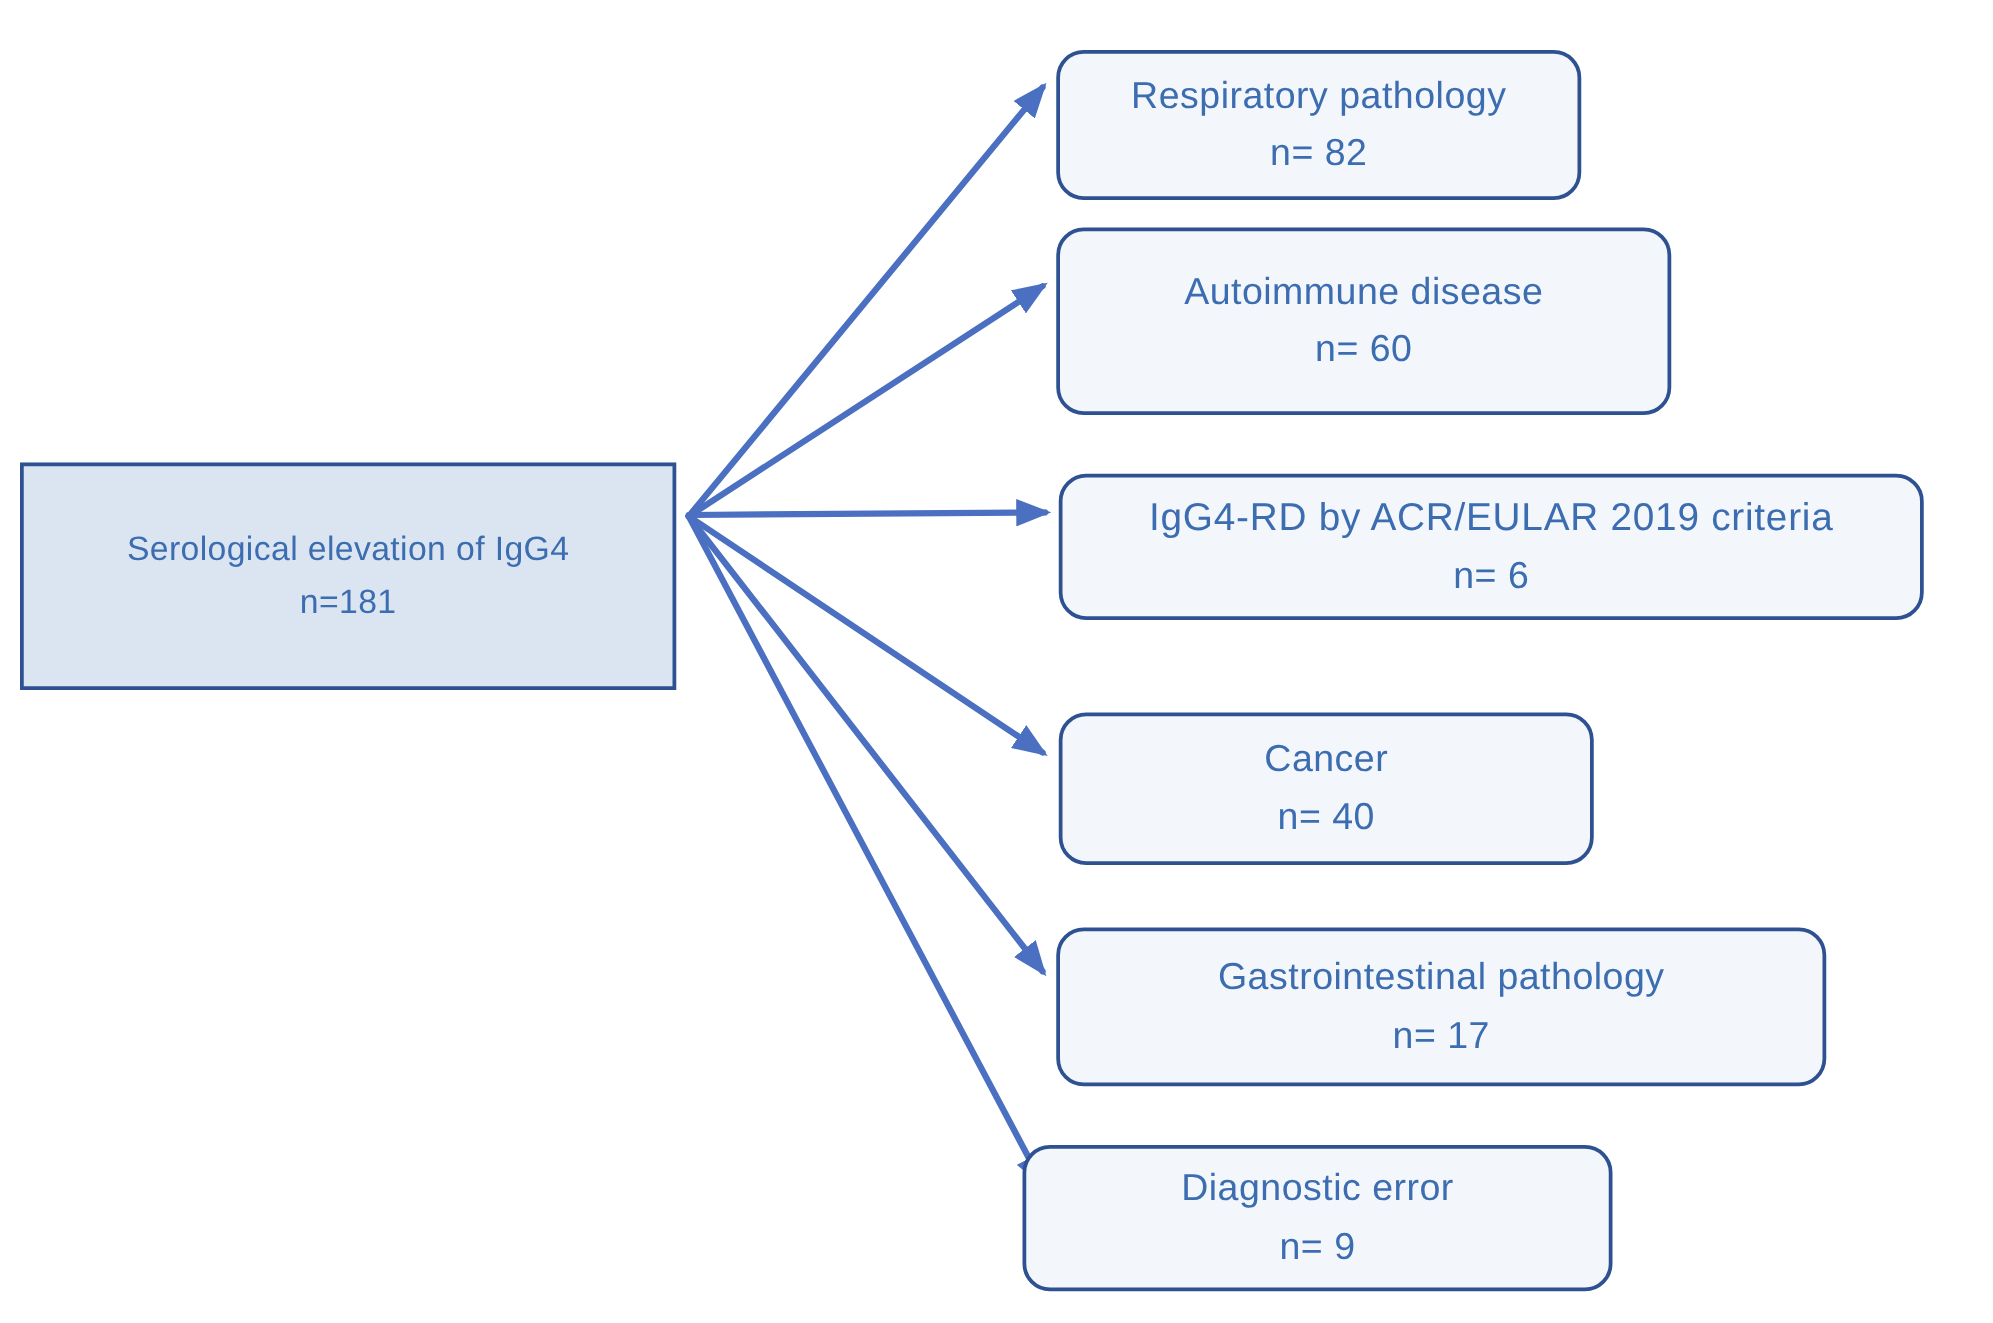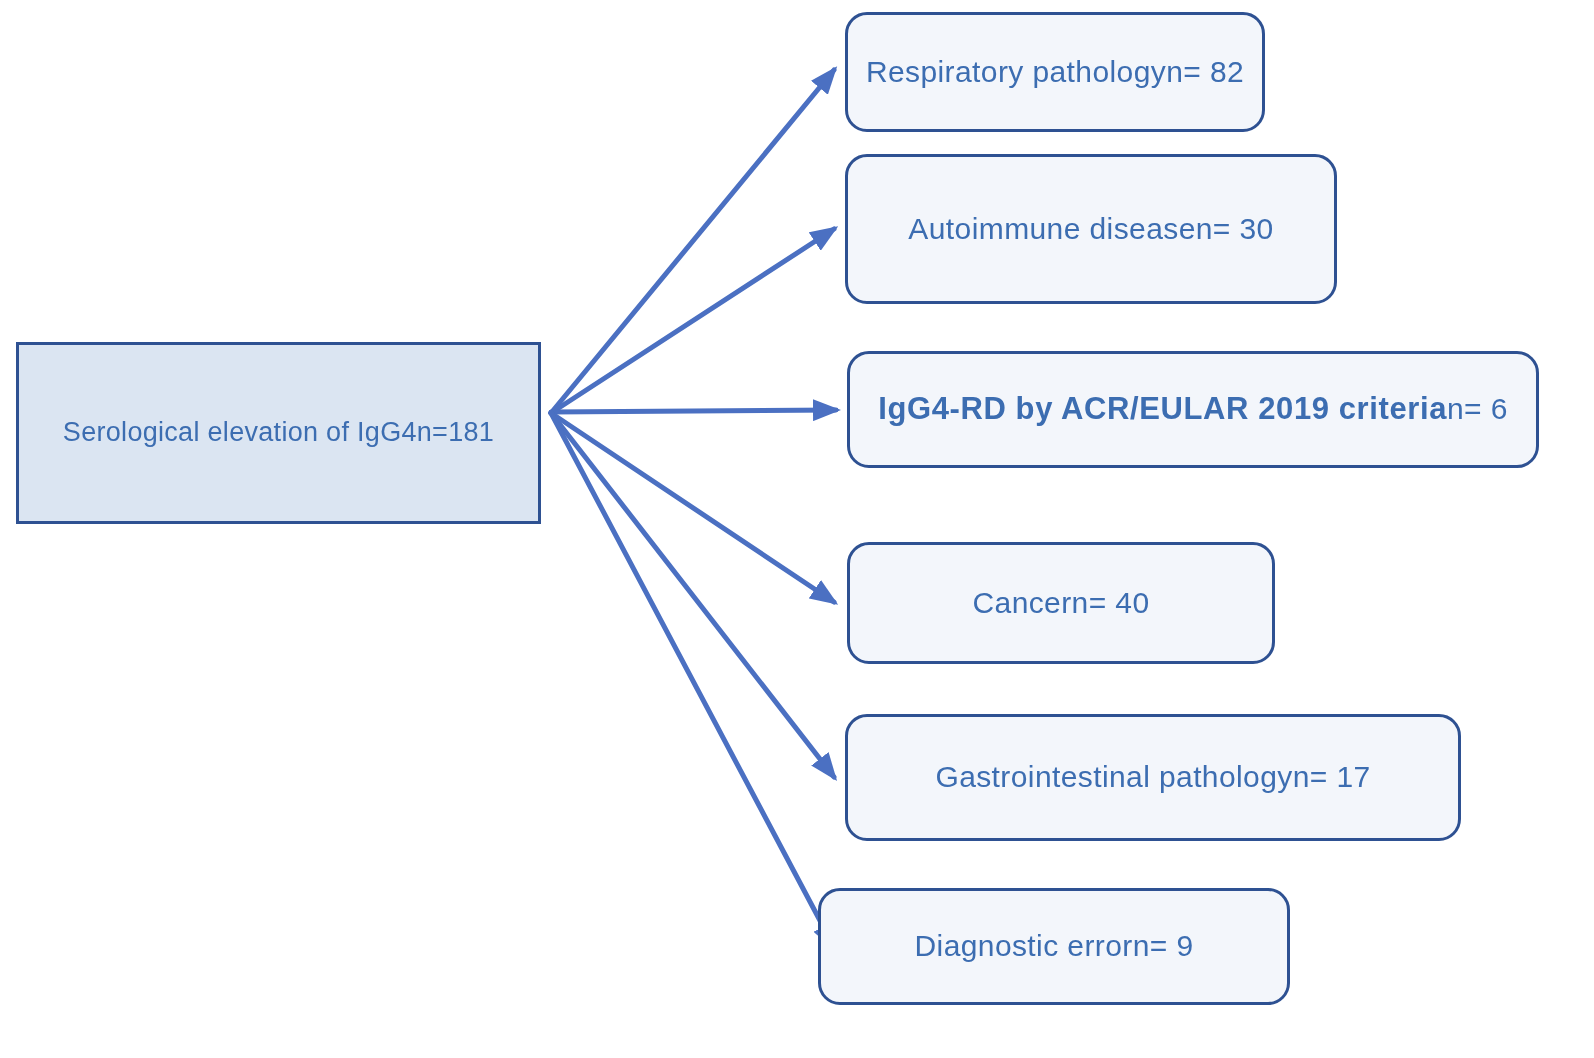--- a/index.html
+++ b/index.html
@@ -36,25 +36,26 @@
     stroke-linecap: round;
     fill: none;
   }
   .arrowhead-shape {
     fill: var(--arrow);
   }
   .node {
     position: absolute;
     box-sizing: border-box;
     display: flex;
-    flex-direction: row;
+    flex-direction: column;
     justify-content: center;
     align-items: center;
     text-align: left;
     color: var(--text);
+    margin-top: 28px;
   }
   .node .label,
   .node .count {
     line-height: 1.55;
     white-space: nowrap;
   }
   .source {
     left: 16px;
     top: 342px;
     width: 525px;
@@ -71,21 +72,21 @@
     font-size: 30px;
     letter-spacing: 0.4px;
   }
   .t1 { left: 845px; top: 12px;  width: 420px; height: 120px; }
   .t2 { left: 845px; top: 154px; width: 492px; height: 150px; }
   .t3 { left: 847px; top: 351px; width: 692px; height: 117px; }
   .t4 { left: 847px; top: 542px; width: 428px; height: 122px; }
   .t5 { left: 845px; top: 714px; width: 616px; height: 127px; }
   .t6 { left: 818px; top: 888px; width: 472px; height: 117px; }
   .t3 .label {
-    font-weight: 700;
+    font-weight: 400;
     font-size: 31px;
     letter-spacing: 0.6px;
   }
 </style>
 </head>
 <body>
 
 <div class="canvas">
 
   <svg class="arrow-layer" viewBox="0 0 1594 1058" xmlns="http://www.w3.org/2000/svg">
@@ -107,21 +108,21 @@
     <div class="count">n=181</div>
   </div>
 
   <div class="node target t1">
     <div class="label">Respiratory pathology</div>
     <div class="count">n= 82</div>
   </div>
 
   <div class="node target t2">
     <div class="label">Autoimmune disease</div>
-    <div class="count">n= 30</div>
+    <div class="count">n= 60</div>
   </div>
 
   <div class="node target t3">
     <div class="label">IgG4-RD by ACR/EULAR 2019 criteria</div>
     <div class="count">n= 6</div>
   </div>
 
   <div class="node target t4">
     <div class="label">Cancer</div>
     <div class="count">n= 40</div>

